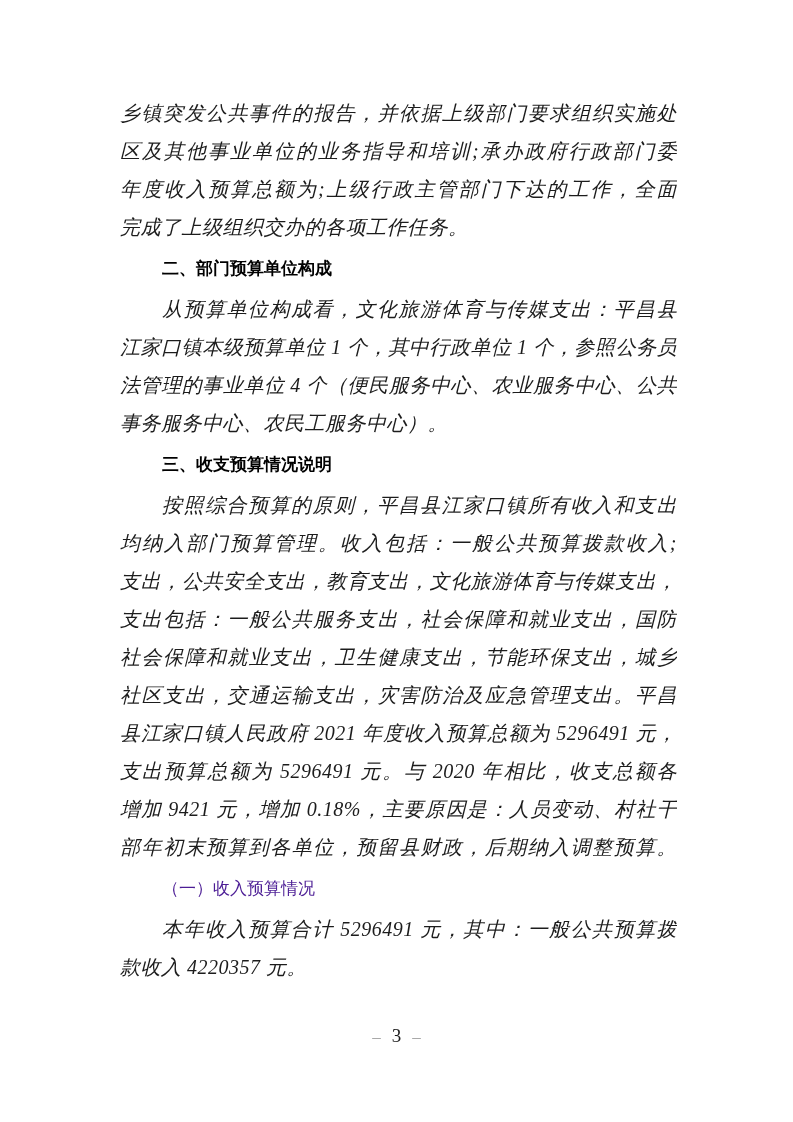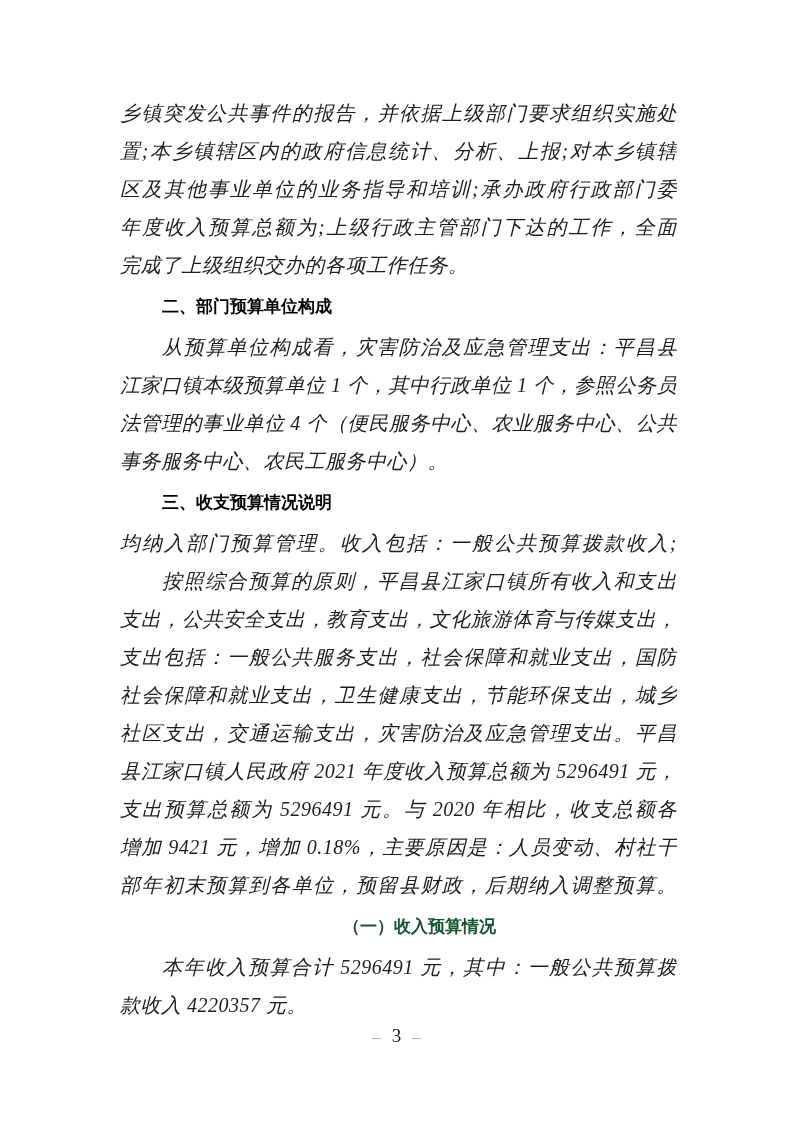--- a/index.html
+++ b/index.html
@@ -43,23 +43,22 @@
     font-size: 17px;
     line-height: 38px;
     height: 38px;
     color: #000000;
     text-indent: 42px;
     margin: 4px 0 2px 0;
     white-space: nowrap;
     overflow: hidden;
   }
   .heading.sub {
-    font-weight: 700;
-    color: #14532d;
-    text-align: center;
+    font-weight: 400;
+    color: #4c1d95;
   }
   .footer {
     position: absolute;
     top: 1024px;
     left: 0;
     width: 793px;
     text-align: center;
     font-size: 19px;
     line-height: 24px;
     color: #1c1c1c;
@@ -71,40 +70,39 @@
   }
 </style>
 </head>
 <body>
 
 <div class="page">
   <div class="content">
 
     <div class="para">
       <div class="line j">乡镇突发公共事件的报告，并依据上级部门要求组织实施处</div>
-      <div class="line j">置;本乡镇辖区内的政府信息统计、分析、上报;对本乡镇辖</div>
       <div class="line j">区及其他事业单位的业务指导和培训;承办政府行政部门委</div>
       <div class="line j">年度收入预算总额为;上级行政主管部门下达的工作，全面</div>
       <div class="line">完成了上级组织交办的各项工作任务。</div>
     </div>
 
     <div class="heading">二、部门预算单位构成</div>
 
     <div class="para">
-      <div class="line j indent">从预算单位构成看，灾害防治及应急管理支出：平昌县</div>
+      <div class="line j indent">从预算单位构成看，文化旅游体育与传媒支出：平昌县</div>
       <div class="line j">江家口镇本级预算单位 1 个，其中行政单位 1 个，参照公务员</div>
       <div class="line j">法管理的事业单位 4 个（便民服务中心、农业服务中心、公共</div>
       <div class="line">事务服务中心、农民工服务中心）。</div>
     </div>
 
     <div class="heading">三、收支预算情况说明</div>
 
     <div class="para">
+      <div class="line j indent">按照综合预算的原则，平昌县江家口镇所有收入和支出</div>
       <div class="line j">均纳入部门预算管理。收入包括：一般公共预算拨款收入;</div>
-      <div class="line j indent">按照综合预算的原则，平昌县江家口镇所有收入和支出</div>
       <div class="line j">支出，公共安全支出，教育支出，文化旅游体育与传媒支出，</div>
       <div class="line j">支出包括：一般公共服务支出，社会保障和就业支出，国防</div>
       <div class="line j">社会保障和就业支出，卫生健康支出，节能环保支出，城乡</div>
       <div class="line j">社区支出，交通运输支出，灾害防治及应急管理支出。平昌</div>
       <div class="line j">县江家口镇人民政府 2021 年度收入预算总额为 5296491 元，</div>
       <div class="line j">支出预算总额为 5296491 元。与 2020 年相比，收支总额各</div>
       <div class="line j">增加 9421 元，增加 0.18%，主要原因是：人员变动、村社干</div>
       <div class="line j">部年初末预算到各单位，预留县财政，后期纳入调整预算。</div>
     </div>
 

